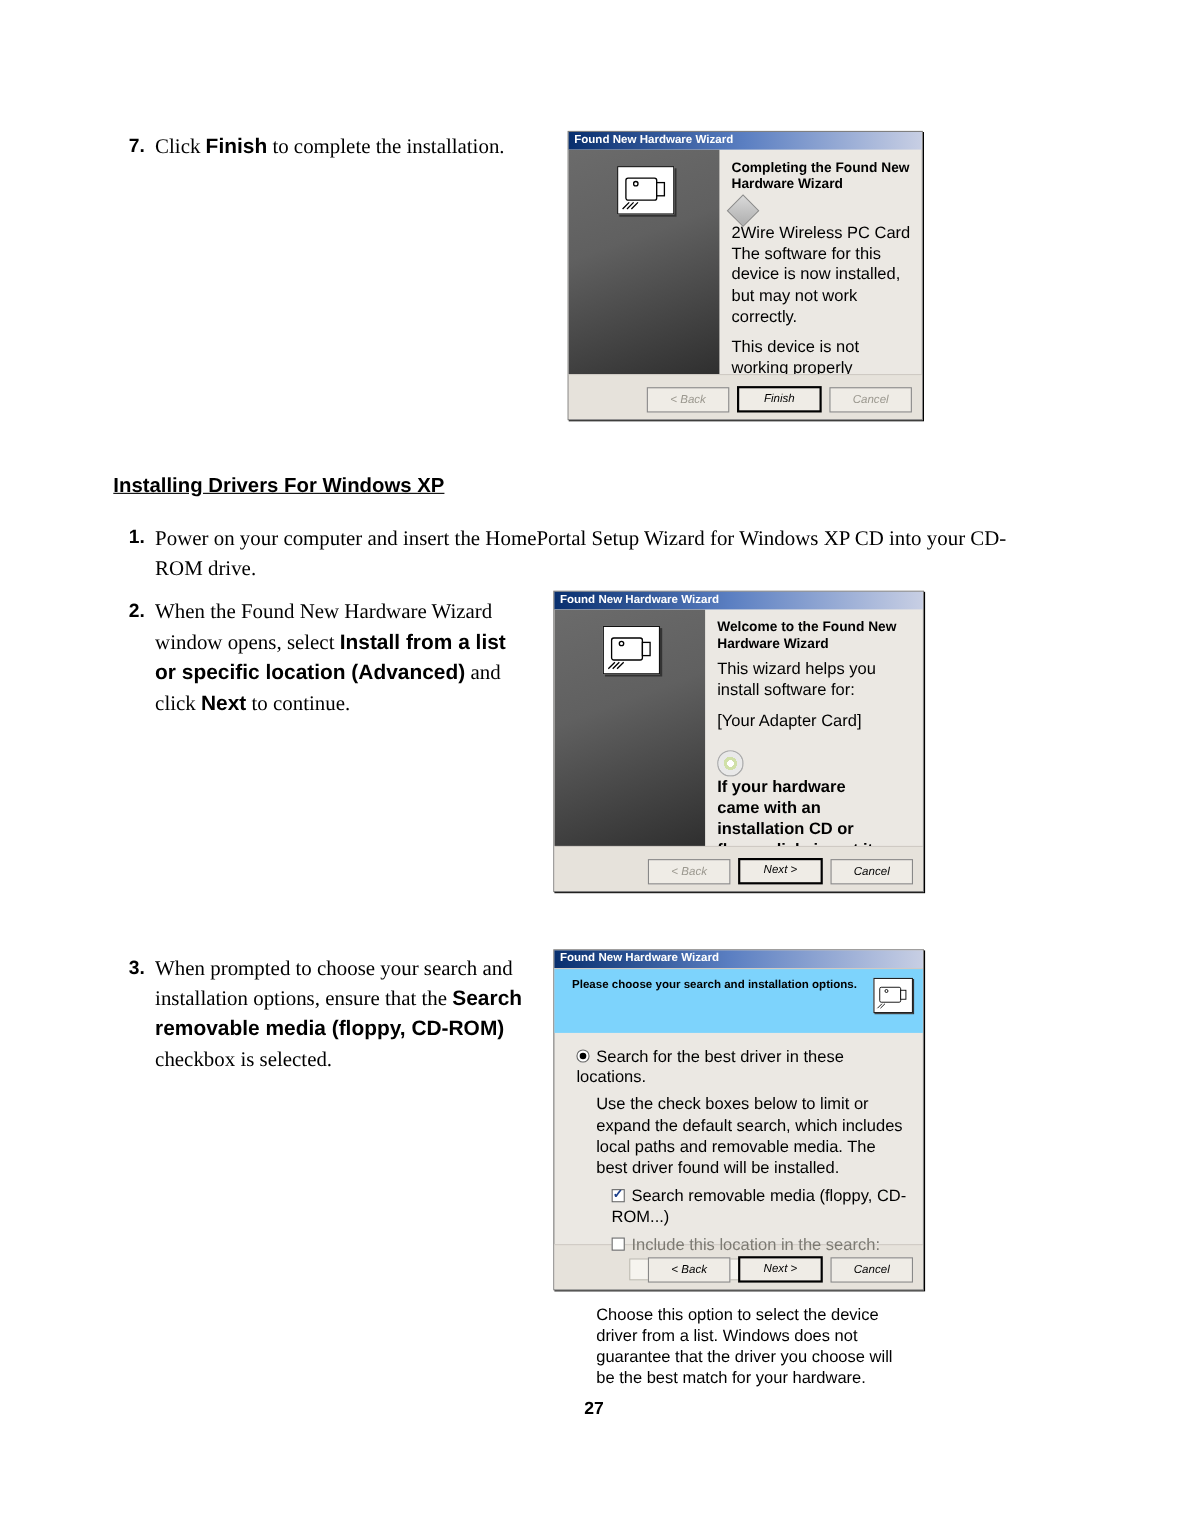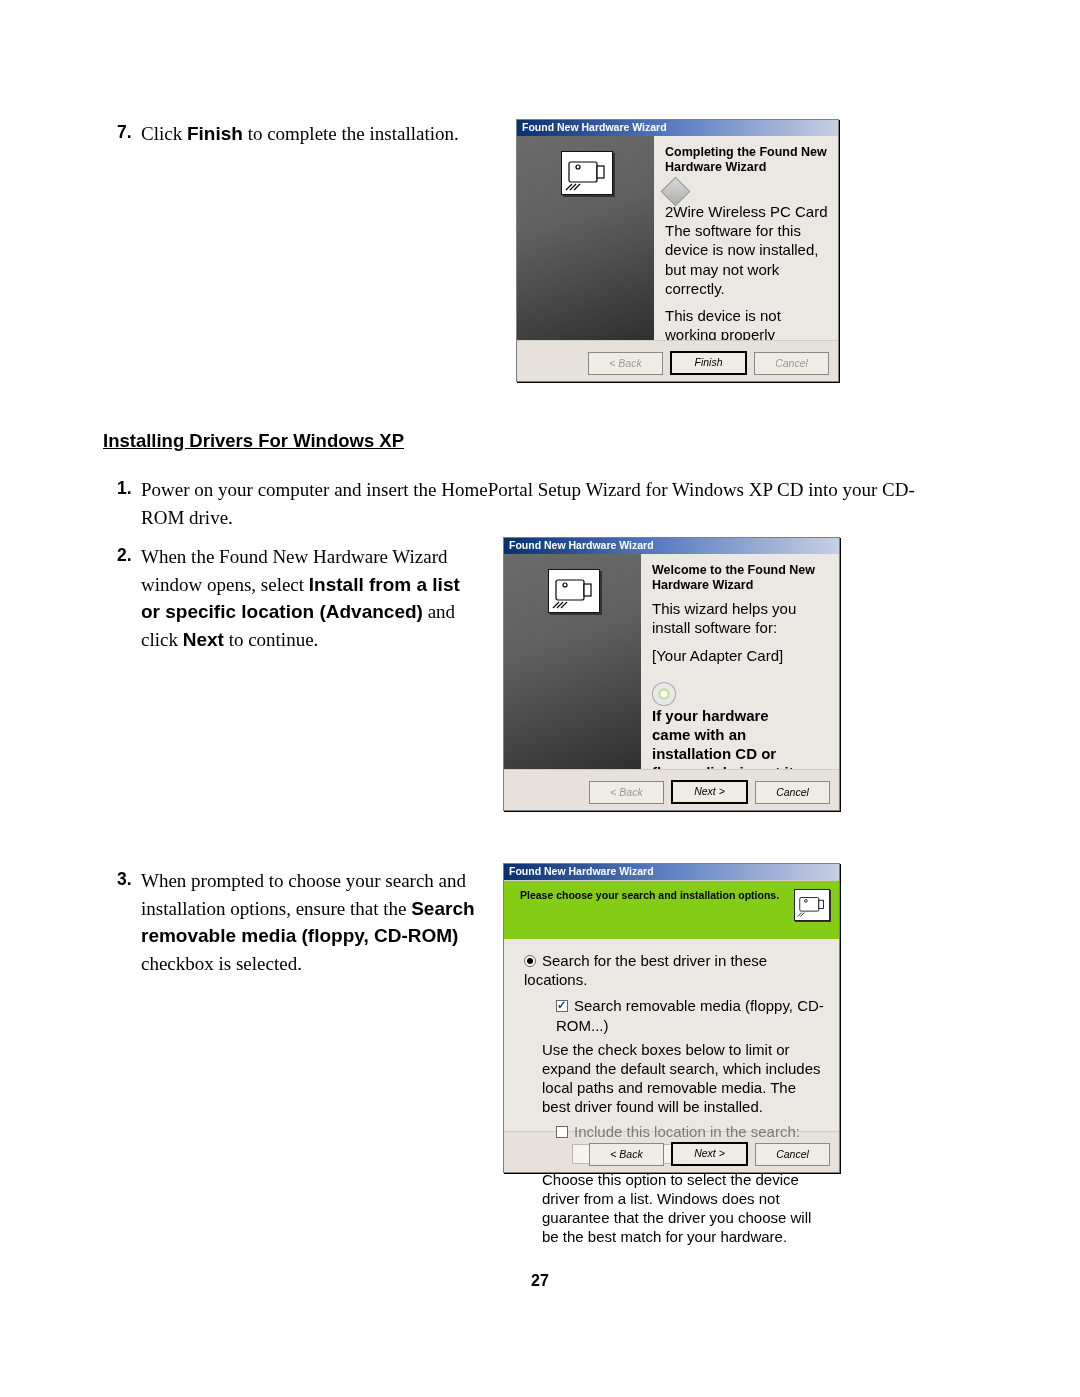--- a/index.html
+++ b/index.html
@@ -26,21 +26,21 @@
   .icon-box{position:absolute;top:15px;left:44px;width:50px;height:42px;background:#fff;border:1px solid #111;box-shadow:2px 2px 0 #333;}
   .icon-box svg{width:50px;height:42px;display:block;}
 
   
   .radio{display:inline-block;width:10px;height:10px;border:1px solid #666;border-radius:50%;margin-right:6px;vertical-align:-1px;background:#fff;position:relative;}
   .radio.sel::after{content:"";position:absolute;inset:2px;border-radius:50%;background:#000;}
   .chk{display:inline-block;width:10px;height:10px;border:1px solid #666;margin-right:6px;vertical-align:-1px;background:#fff;position:relative;}
   .chk.sel::after{content:"✓";position:absolute;left:0;top:-3px;font-size:11.5px;color:#1c3f8a;font-weight:bold;}
   .field{display:inline-block;width:154px;height:18px;background:#f6f4ef;border:1px solid #bcb8b0;vertical-align:middle;}
   .dropbtn{display:inline-block;width:17px;height:18px;border:1px solid #a09c94;background:#efece6;vertical-align:middle;text-align:center;line-height:16px;font-size:9px;}
-  .lineheader{background:#84cc16;border-top:1px solid #cfcac4;padding:8px 10px 10px 16px;height:40px;}
+  .lineheader{background:#7dd3fc;border-top:1px solid #cfcac4;padding:8px 10px 10px 16px;height:40px;}
 
   
   .cd{display:inline-block;width:24px;height:24px;border-radius:50%;background:radial-gradient(circle,#fff 0 3px,#d0e0a8 3px 6px,#e9e9e9 6px 11px,#cfcfcf 11px);box-shadow:0 0 0 1px #aaa inset;margin-right:7px;vertical-align:middle;}
 
   
   .diamond{display:inline-block;width:19px;height:19px;transform:rotate(45deg);background:linear-gradient(135deg,#d9d9d9,#aeaeae);border:1px solid #8a8a8a;margin-right:9px;vertical-align:middle;}
 
   
   .pcsvg path,.pcsvg rect,.pcsvg circle{stroke:#000;stroke-width:1.2;fill:#fff;}
 </style>
@@ -139,31 +139,31 @@
           <rect x="35" y="14" width="7" height="12"></rect>
           <circle cx="16" cy="15" r="2"></circle>
           <path d="M10 32 L4 38 M14 32 L8 38"></path>
         </svg>
     </div>
   </div>
   <div style="padding:12px 12px 5px 14px;height:175px;">
     <div class="small" style="padding-left:6px;">
       <span class="radio sel"></span><span>Search for the best driver in these locations.</span>
     </div>
+    <div class="small" style="padding:5px 0 0 24px;">Use the check boxes below to limit or expand the default search, which includes local paths and removable media. The best driver found will be installed.</div>
     <div class="small" style="padding:7px 0 0 38px;">
       <span class="chk sel"></span><span>Search removable media (floppy, CD-ROM...)</span>
     </div>
-    <div class="small" style="padding:5px 0 0 24px;">Use the check boxes below to limit or expand the default search, which includes local paths and removable media. The best driver found will be installed.</div>
     <div class="small" style="padding:5px 0 0 38px;color:#7c7a73;">
       <span class="chk"></span><span>Include this location in the search:</span>
     </div>
     <div style="padding:3px 0 0 54px;">
       <span class="field"></span><span class="dropbtn">▾</span>
       <span class="btn" style="margin-left:9px;min-width:50px;height:19px;line-height:18px;">Browse</span>
     </div>
-    <div class="small" style="padding:5px 0 0 24px;">Choose this option to select the device driver from a list.  Windows does not guarantee that the driver you choose will be the best match for your hardware.</div>
+    <div class="small" style="padding:5px 0 0 24px;margin-top:16px;">Choose this option to select the device driver from a list.  Windows does not guarantee that the driver you choose will be the best match for your hardware.</div>
   </div>
   <div class="btnbar">
     <span class="btn">&lt; Back</span><span class="btn primary">Next &gt;</span><span class="btn">Cancel</span>
   </div>
 </div>
 
 <div class="page-no" style="top:1272px;">27</div>
 
 </body></html>

